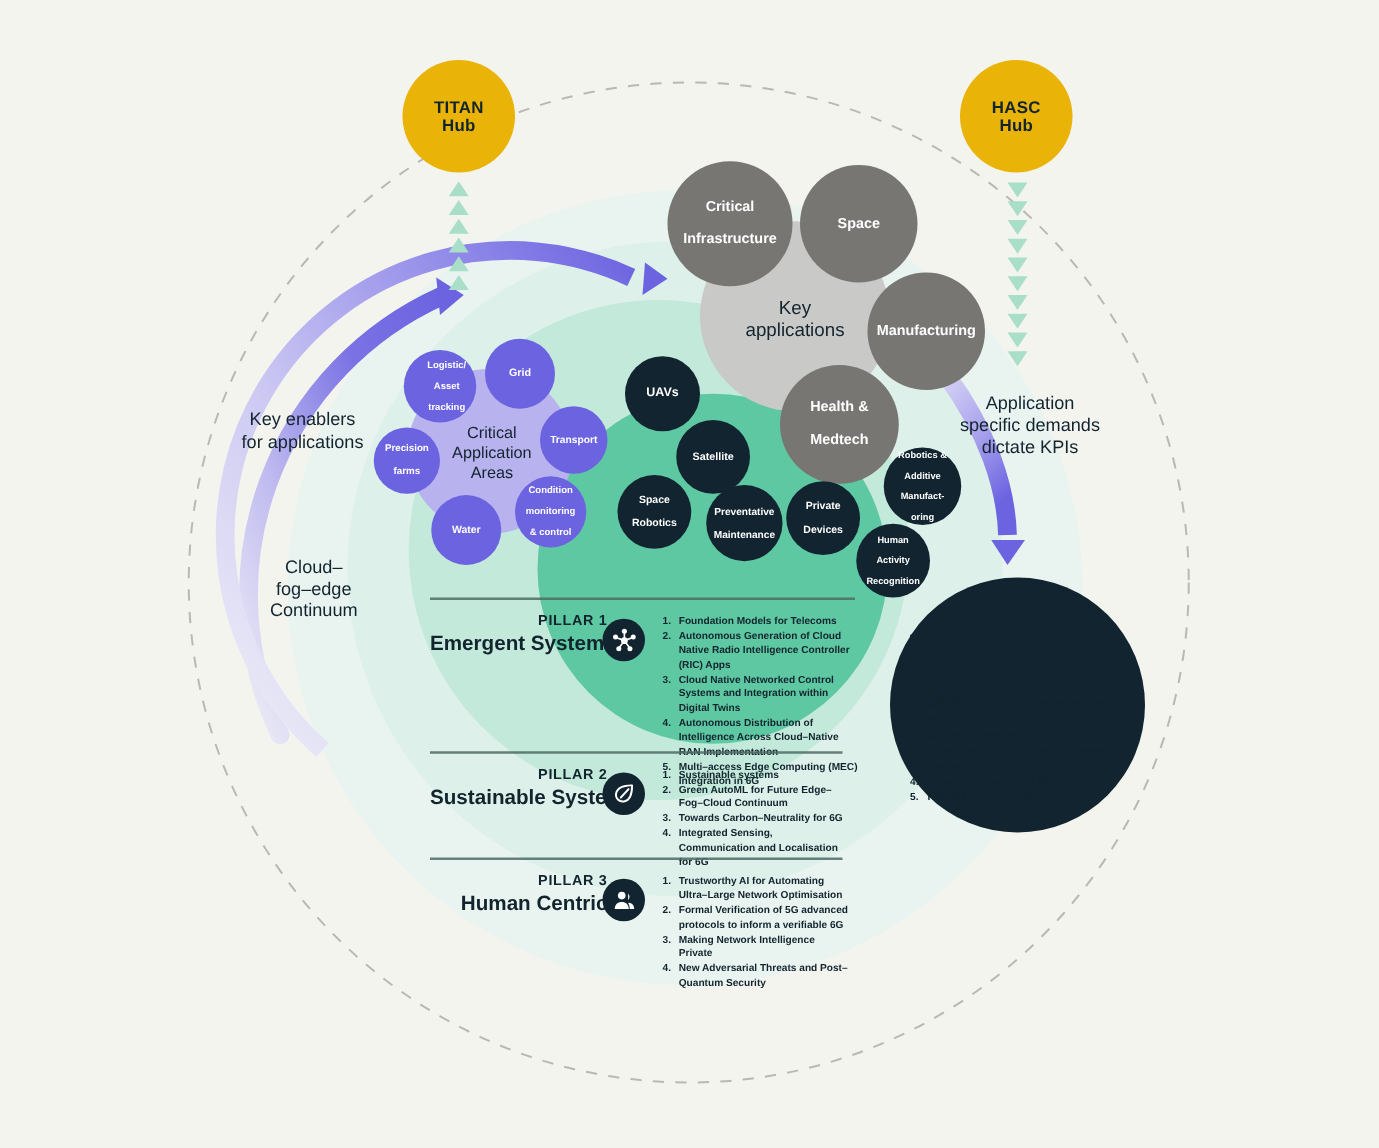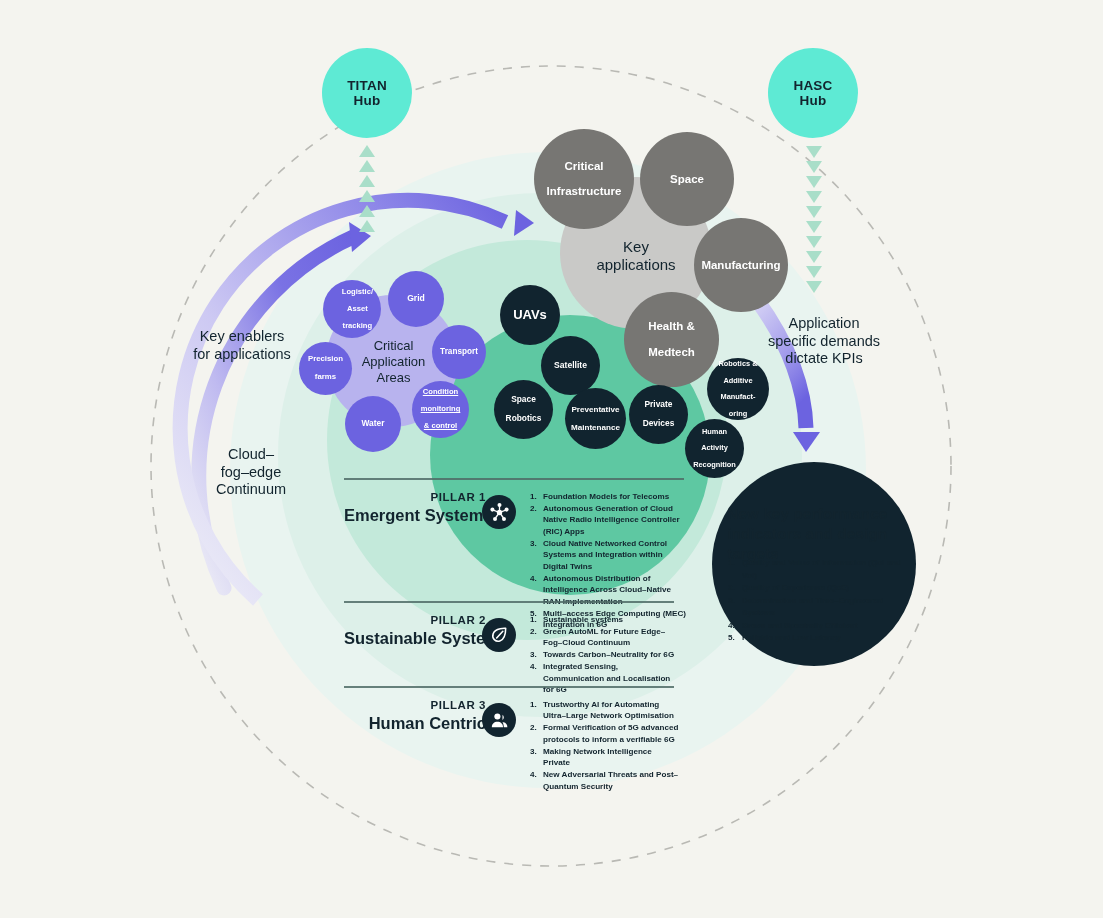--- a/index.html
+++ b/index.html
@@ -20,21 +20,21 @@
     border-radius:50%;
     display:flex;align-items:center;justify-content:center;
     text-align:center;
     box-sizing:border-box;
     line-height:1.12;
     font-weight:700;
   }
   .node span{display:block;padding:0 4px;}
 
   .hub{
-    background:#5eead4;color:#12242e;
+    background:#eab308;color:#12242e;
     font-size:13.5px;letter-spacing:.2px;
   }
   .app-grey-dark{background:#777673;color:#ffffff;}
   .purple{background:#6c63e0;color:#ffffff;}
   .dark{background:#11242f;color:#ffffff;}
 
   
   .lbl{
     position:absolute;
     font-weight:400;
@@ -223,33 +223,33 @@
     <span>Transport</span>
   </div>
 
   <div class="node purple" style="left:299px;top:342px;width:53px;height:53px;font-size:7.8px;">
     <span>
       <span>Precision</span><br>
       <span>farms</span>
     </span>
   </div>
 
-  <div class="node purple" style="left:412px;top:381px;width:57px;height:57px;font-size:7.6px;text-decoration:underline;">
+  <div class="node purple" style="left:412px;top:381px;width:57px;height:57px;font-size:7.6px;">
     <span>
       <span>Condition</span><br>
       <span>monitoring</span><br>
       <span>&amp; control</span>
     </span>
   </div>
 
   <div class="node purple" style="left:345px;top:396px;width:56px;height:56px;font-size:8.4px;">
     <span>Water</span>
   </div>
 
-  <div class="node dark" style="left:500px;top:285px;width:60px;height:60px;font-size:13px;">
+  <div class="node dark" style="left:500px;top:285px;width:60px;height:60px;font-size:10px;">
     <span>UAVs</span>
   </div>
 
   <div class="node dark" style="left:541px;top:336px;width:59px;height:59px;font-size:8.6px;">
     <span>Satellite</span>
   </div>
 
   <div class="node dark" style="left:494px;top:380px;width:59px;height:59px;font-size:8.4px;">
     <span>
       <span>Space</span><br>

